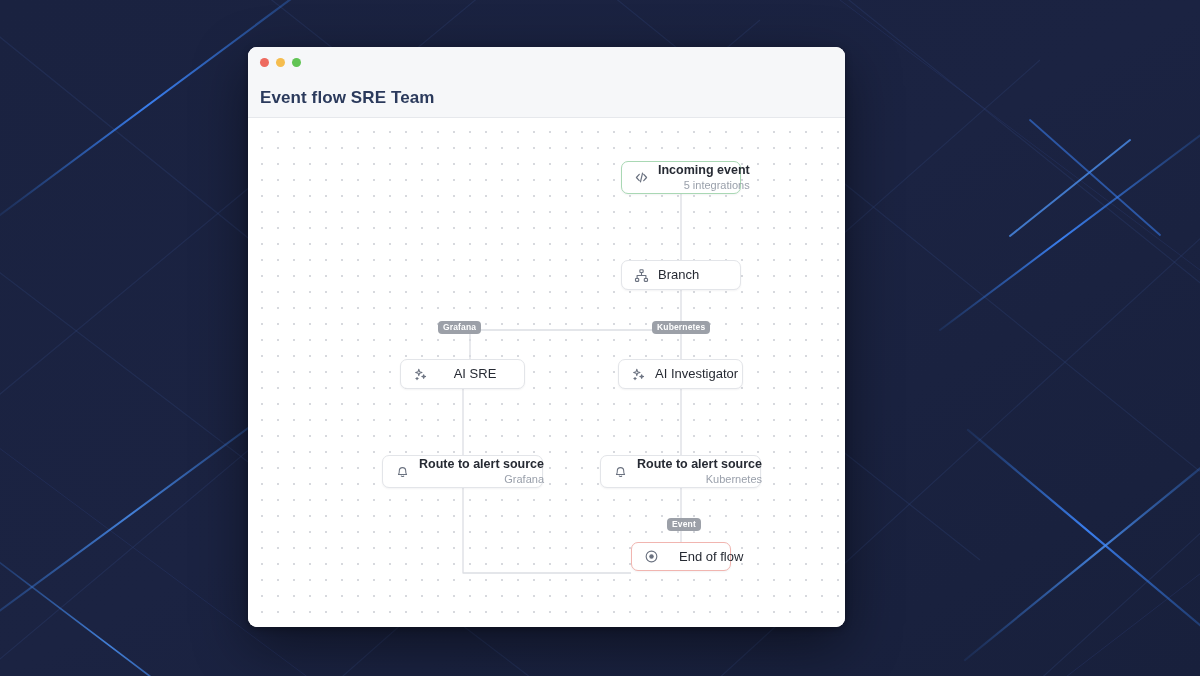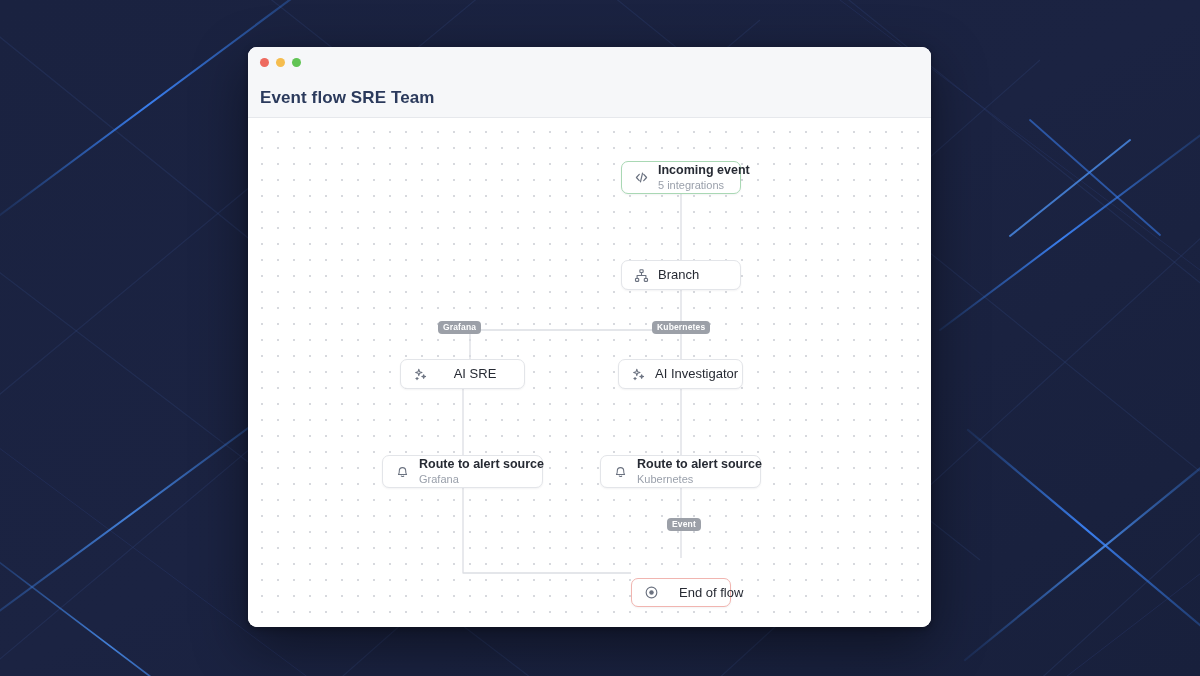--- a/index.html
+++ b/index.html
@@ -24,21 +24,21 @@
     background: #1b2341;
     overflow: hidden;
   }
   #backdrop-svg { position: absolute; inset: 0; width: 1200px; height: 676px; display: block; }
 
   
   #app-window {
     position: absolute;
     left: 248px;
     top: 47px;
-    width: 683px;
+    width: 597px;
     height: 580px;
     background: #ffffff;
     border-radius: 9px;
     box-shadow: 0 18px 55px rgba(0,0,0,0.45), 0 2px 7px rgba(0,0,0,0.3);
     overflow: hidden;
     display: flex;
     flex-direction: column;
   }
 
   
@@ -113,21 +113,21 @@
   .node-icon {
     flex: 0 0 auto;
     width: 16px; height: 16px;
     display: flex;
     align-items: center;
     justify-content: center;
     color: #6b7280;
   }
   .node-icon svg { display: block; }
 
-  .node-text { display: flex; flex-direction: column; justify-content: center; line-height: 1.18; }
+  .node-text { display: flex; flex-direction: column; justify-content: center; line-height: 1.18; align-items: flex-end; }
   .node-title {
     font-size: 12.5px;
     font-weight: 600;
     color: #262a33;
     white-space: nowrap;
   }
   .node-sub {
     font-size: 11px;
     color: #9aa0ab;
     white-space: nowrap;
@@ -135,21 +135,21 @@
   }
   .node-title.plain { font-weight: 500; font-size: 13px; }
 
   
   #node-incoming    { left: 373px; top: 43px;  width: 120px; height: 33px; }
   #node-branch      { left: 373px; top: 142px; width: 120px; height: 30px; }
   #node-ai-sre      { left: 152px; top: 241px; width: 125px; height: 30px; }
   #node-ai-invest   { left: 370px; top: 241px; width: 125px; height: 30px; }
   #node-route-graf  { left: 134px; top: 337px; width: 161px; height: 33px; }
   #node-route-k8s   { left: 352px; top: 337px; width: 161px; height: 33px; }
-  #node-end         { left: 383px; top: 460px; width: 100px; height: 29px; gap: 20px; }
+  #node-end         { left: 383px; top: 424px; width: 100px; height: 29px; gap: 20px; }
 
   
   #node-ai-sre .node-text { flex: 1 1 auto; align-items: center; }
 
   
   .edge-badge {
     position: absolute;
     background: #9ca0a8;
     color: #ffffff;
     font-size: 8.5px;

